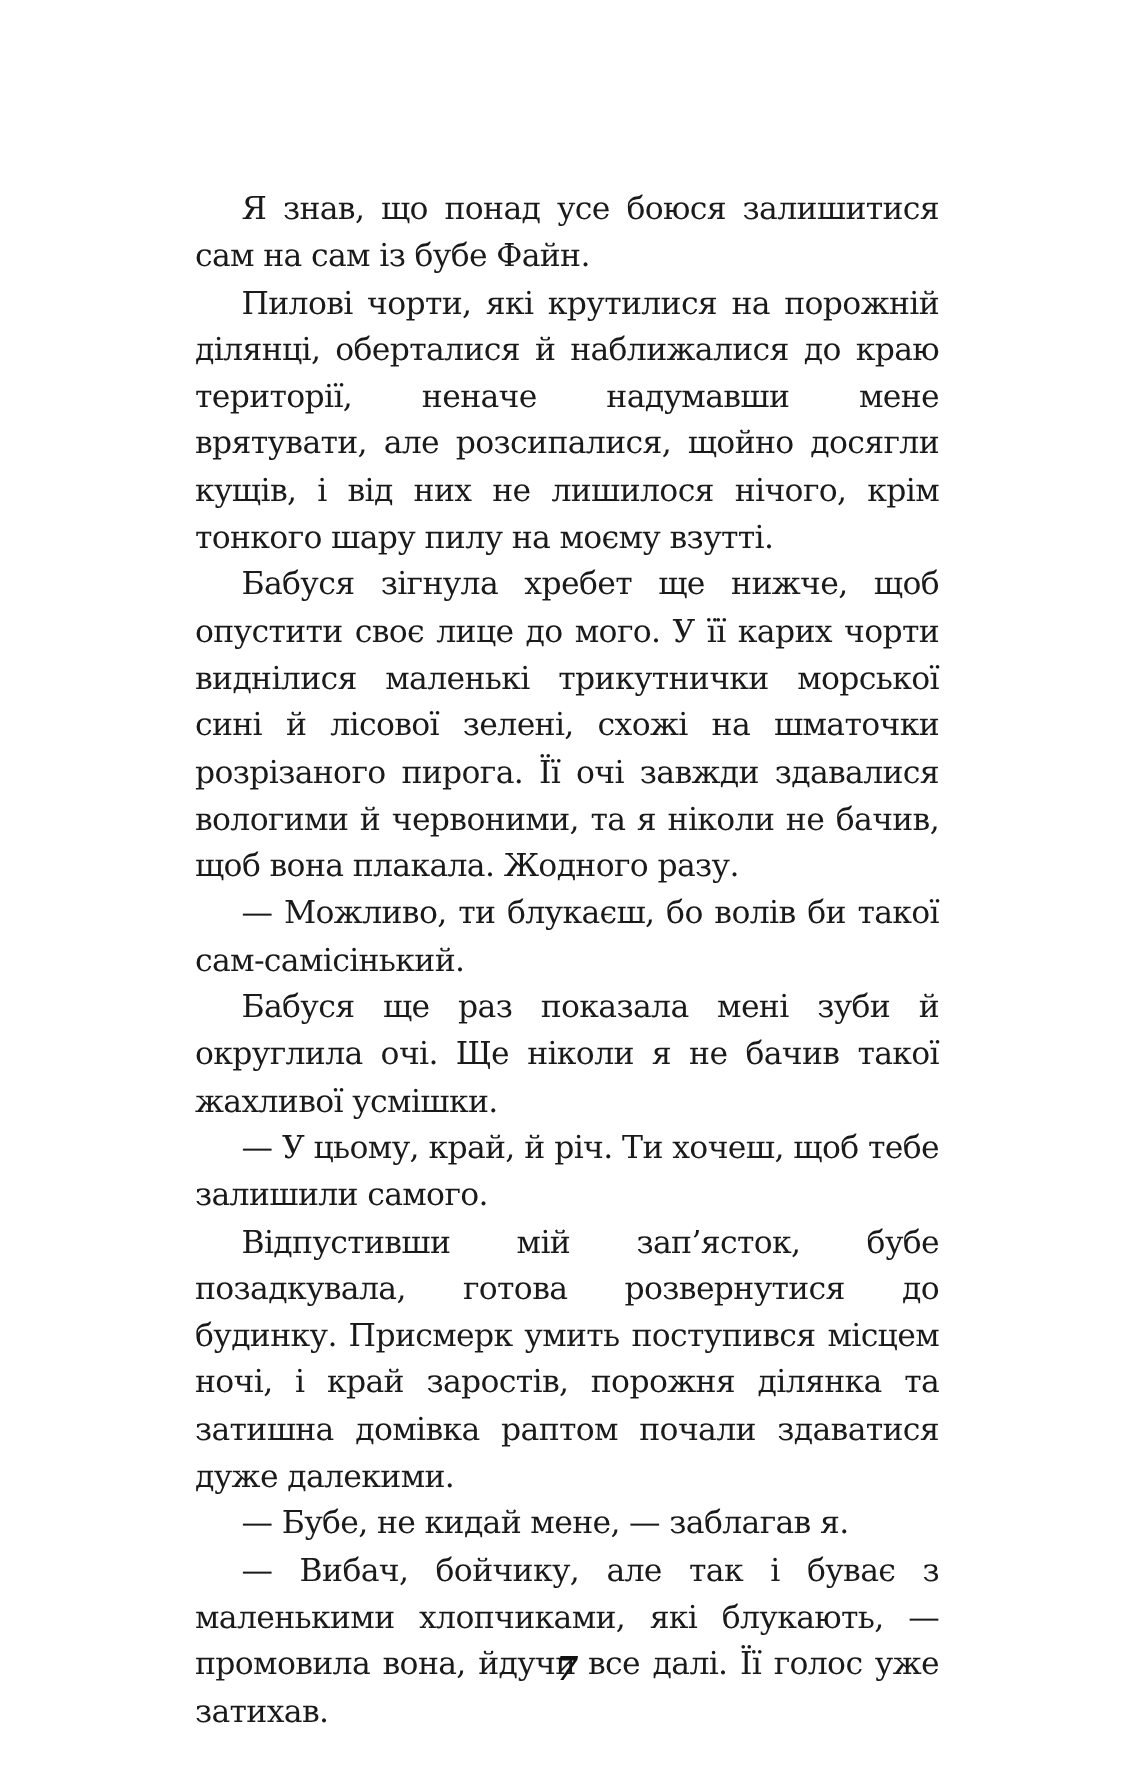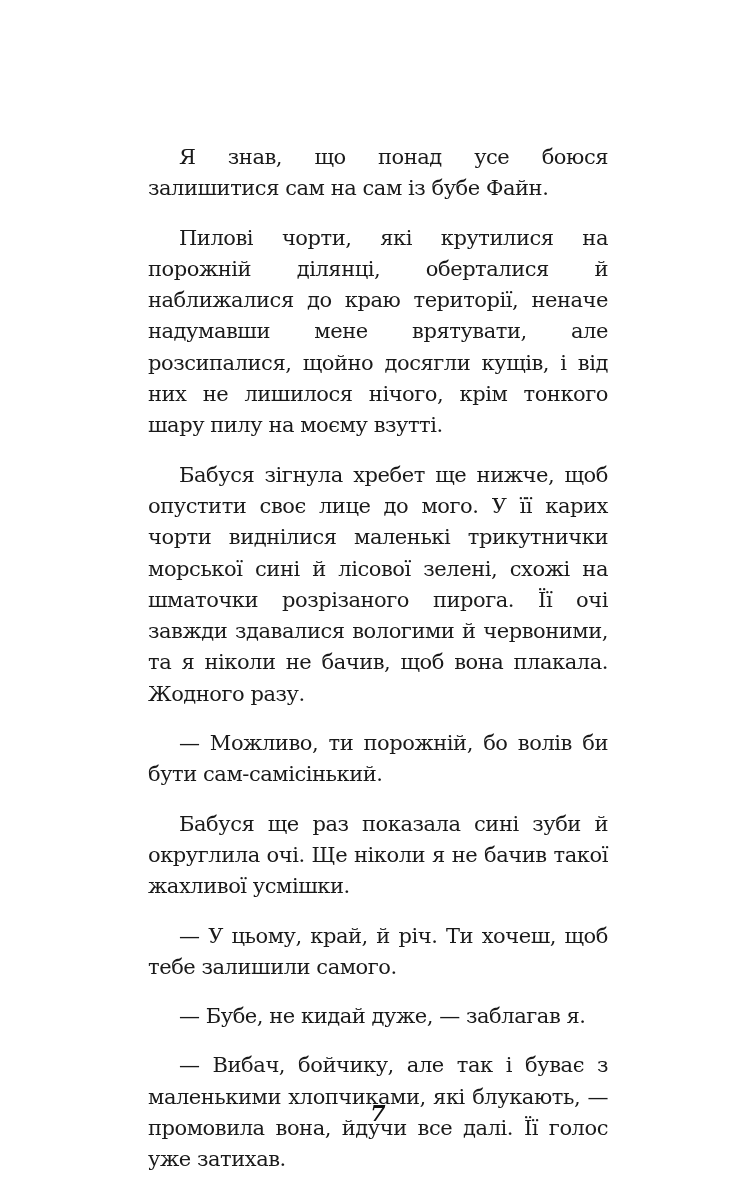--- a/index.html
+++ b/index.html
@@ -9,21 +9,21 @@
     left: 130px;
     top: 124px;
     width: 496px;
     font-family: "DejaVu Serif", "Liberation Serif", serif;
     font-size: 21px;
     line-height: 31.3px;
     color: #1a1a1a;
     letter-spacing: -0.45px;
   }
   .page p {
-    margin: 18px;
+    margin: 0;
     text-indent: 31px;
     text-align: justify;
     text-align-last: left;
   }
   .page-number {
     position: absolute;
     left: 0;
     width: 756px;
     top: 1100px;
     text-align: center;
@@ -34,20 +34,21 @@
     color: #111;
   }
 </style>
 </head>
 <body>
 
 <div class="page">
   <p>Я знав, що понад усе боюся залишитися сам на сам із бубе Файн.</p>
   <p>Пилові чорти, які крутилися на порожній ділянці, оберталися й наближалися до краю території, неначе надумавши мене врятувати, але розсипалися, щойно досягли кущів, і від них не лишилося нічого, крім тонкого шару пилу на моєму взутті.</p>
   <p>Бабуся зігнула хребет ще нижче, щоб опустити своє лице до мого. У її карих чорти виднілися маленькі трикутнички морської сині й лісової зелені, схожі на шматочки розрізаного пирога. Її очі завжди здавалися вологими й червоними, та я ніколи не бачив, щоб вона плакала. Жодного разу.</p>
-  <p>— Можливо, ти порожній, бо волів би бути сам-самісінький.</p>
-  <p>Бабуся ще раз показала сині зуби й округлила очі. Ще ніколи я не бачив такої жахливої усмішки.</p>
+  <p>— Можливо, ти блукаєш, бо волів би такої сам-самісінький.</p>
+  <p>Бабуся ще раз показала мені зуби й округлила очі. Ще ніколи я не бачив такої жахливої усмішки.</p>
   <p>— У цьому, край, й річ. Ти хочеш, щоб тебе залишили самого.</p>
-  <p>— Бубе, не кидай дуже, — заблагав я.</p>
+  <p>Відпустивши мій зап’ясток, бубе позадкувала, готова розвернутися до будинку. Присмерк умить поступився місцем ночі, і край заростів, порожня ділянка та затишна домівка раптом почали здаватися дуже далекими.</p>
+  <p>— Бубе, не кидай мене, — заблагав я.</p>
   <p>— Вибач, бойчику, але так і буває з маленькими хлопчиками, які блукають, — промовила вона, йдучи все далі. Її голос уже затихав.</p>
 </div>
 
 <div class="page-number">7</div>
 
 </body></html>

